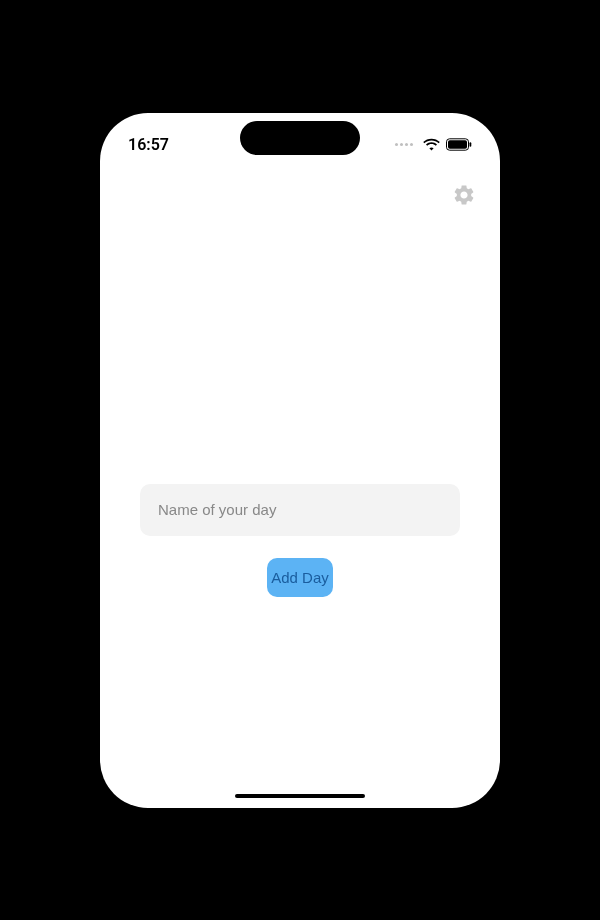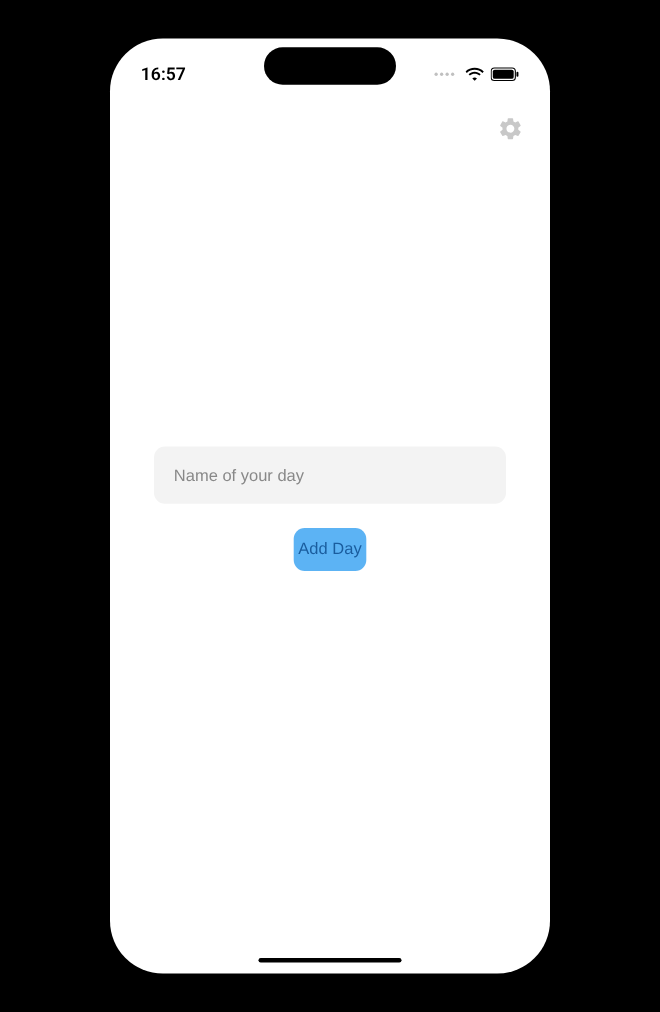--- a/index.html
+++ b/index.html
@@ -13,21 +13,21 @@
       height: 920px;
       background: #000;
       font-family: -apple-system, BlinkMacSystemFont, 'Segoe UI', Roboto, sans-serif;
       display: flex;
       justify-content: center;
       align-items: center;
     }
 
     .phone-frame {
       width: 400px;
-      height: 850px;
+      height: 695px;
       background: #fff;
       border-radius: 48px;
       position: relative;
       overflow: hidden;
       box-shadow: 0 0 0 2px rgba(0,0,0,0.1);
     }
 
     .status-bar {
       height: 48px;
       display: flex;

